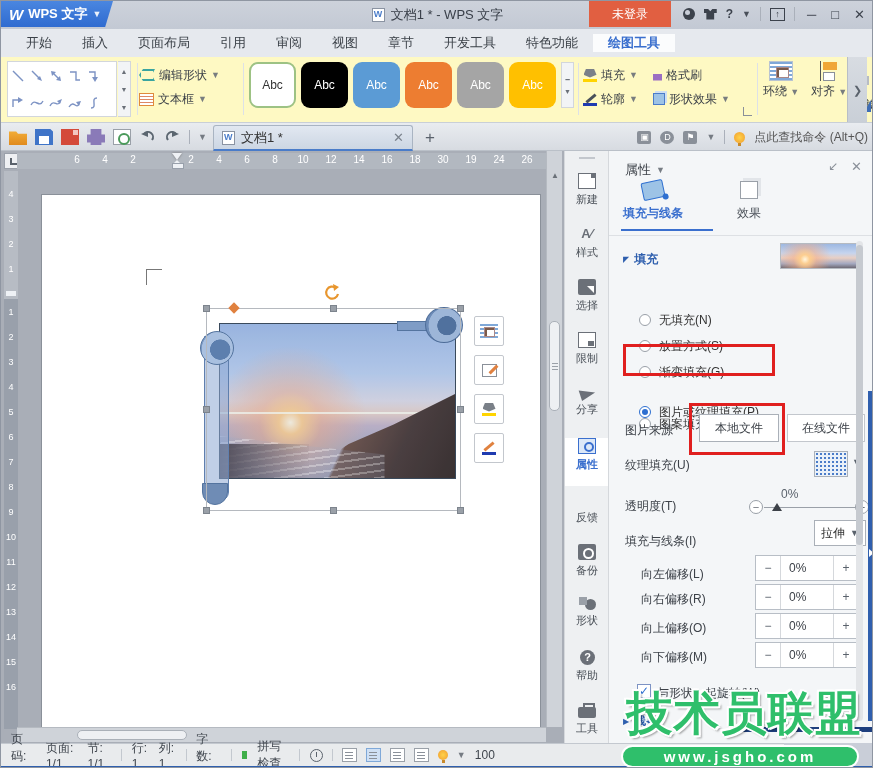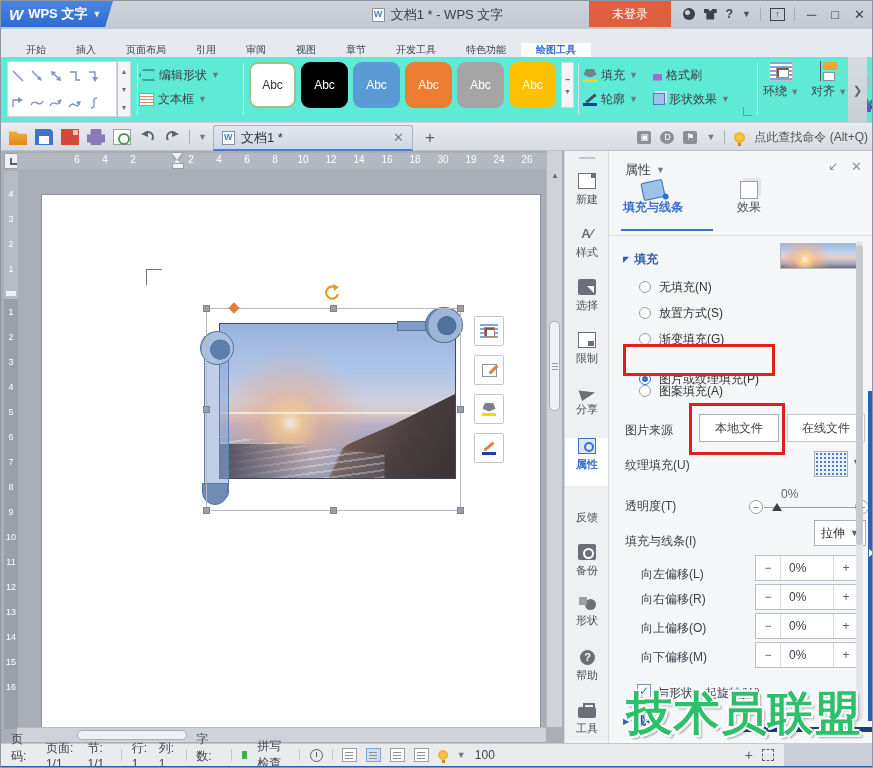--- a/index.html
+++ b/index.html
@@ -16,25 +16,25 @@
   .login-btn{position:absolute;left:588px;top:0;width:82px;height:26px;background:#e15f41;color:#fff;font-size:12px;display:flex;align-items:center;justify-content:center;cursor:pointer;}
   .tb-icons{position:absolute;right:6px;top:0;height:26px;display:flex;align-items:center;gap:9px;color:#3c424c;font-size:12px;}
   .ico-target{width:12px;height:12px;border-radius:50%;background:#3c424c;position:relative;}
   .ico-target:after{content:"";position:absolute;left:2px;top:2px;width:5px;height:5px;border-radius:50%;background:#c9ced8;}
   .ico-shirt{width:13px;height:11px;background:#3c424c;clip-path:polygon(0 0,30% 0,50% 25%,70% 0,100% 0,100% 40%,80% 40%,80% 100%,20% 100%,20% 40%,0 40%);}
   .ico-q{font-weight:bold;}
   .vsepl{width:1px;height:14px;background:#aab0ba;}
   .ico-restore{width:15px;height:13px;border:1px solid #3c424c;display:flex;align-items:center;justify-content:center;font-size:9px;}
   .winbtn{font-size:13px;line-height:1;padding:0 3px;cursor:pointer;}
   
-  .tabrow{position:absolute;left:0;top:28px;width:873px;height:28px;background:#e6e9ee;display:flex;align-items:flex-end;padding-left:10px;font-size:10px;color:#3b4148;}
+  .tabrow{position:absolute;left:0;top:28px;width:873px;height:28px;background:#e6e9ee;display:flex;align-items:center;padding-left:10px;font-size:13px;color:#3b4148;}
   .mtab{display:flex;align-items:center;padding:0 15px;cursor:pointer;white-space:nowrap;}
   .mtab.active{background:#fbfcfd;color:#3a6fce;font-weight:bold;}
   
-  .ribbon{position:absolute;left:0;top:56px;width:873px;height:66px;background:#5eead4;border-bottom:1px solid #c9cfd7;overflow:hidden;}
+  .ribbon{position:absolute;left:0;top:56px;width:873px;height:66px;background:#fef9c3;border-bottom:1px solid #c9cfd7;overflow:hidden;}
   .vsep{position:absolute;top:6px;height:52px;width:1px;background:#dde1e7;}
   .gallery{position:absolute;left:6px;top:4px;width:110px;height:56px;background:#fff;border:1px solid #d2d6dc;display:grid;grid-template-columns:repeat(5,19px);grid-template-rows:27px 27px;}
   .gcell{display:flex;align-items:center;justify-content:center;cursor:pointer;}
   .gscroll{position:absolute;left:117px;top:4px;width:13px;height:56px;border:1px solid #d2d6dc;border-left:none;background:#f2f4f6;display:flex;flex-direction:column;align-items:center;justify-content:space-around;font-size:7px;color:#6a7078;}
   .rbtn-row{display:flex;align-items:center;gap:4px;height:24px;cursor:pointer;font-size:12px;color:#3c4148;white-space:nowrap;}
   .grp-edit{position:absolute;left:138px;top:6px;}
   .ico-editshape{width:16px;height:12px;border:2px solid #3aa5a0;clip-path:polygon(0 50%,25% 0,100% 0,80% 50%,100% 100%,25% 100%);}
   .ico-textbox{width:15px;height:13px;border:1px solid #e08a3c;background:repeating-linear-gradient(#fff 0 2px,#d86 2px 3px);}
   .abc-gallery{position:absolute;left:248px;top:5px;display:flex;gap:5px;}
   .abc{width:47px;height:46px;border-radius:9px;display:flex;align-items:center;justify-content:center;font-size:12px;cursor:pointer;}
@@ -167,34 +167,34 @@
   .ic-shape{background:#6b7078;border-radius:50%;width:11px;height:11px;margin:2px 0 0 6px;}
   .ic-shape:after{content:"";position:absolute;left:-6px;top:-2px;width:8px;height:8px;background:#9aa0a8;}
   .ic-help{width:15px;height:15px;border-radius:50%;background:#6b7078;color:#fff;font-size:11px;font-weight:bold;text-align:center;line-height:15px;margin-left:1px;}
   .ic-tool{background:#6b7078;border-radius:2px;height:11px;margin-top:4px;}
   .ic-tool:after{content:"";position:absolute;left:5px;top:-4px;width:8px;height:4px;border:2px solid #6b7078;border-bottom:none;}
   
   .panel{position:absolute;left:607px;top:0;width:266px;height:592px;background:#f4f6f8;border-left:1px solid #d5d8dc;font-size:12px;color:#333;}
   .p-head{position:absolute;left:16px;top:10px;display:flex;align-items:center;gap:5px;font-size:13px;color:#3c4148;}
   .p-close{position:absolute;right:12px;top:8px;font-size:13px;color:#8a9099;cursor:pointer;}
   .p-collapse{position:absolute;right:36px;top:8px;font-size:12px;color:#8a9099;cursor:pointer;}
-  .p-tab{position:absolute;top:30px;display:flex;flex-direction:column;align-items:center;cursor:pointer;color:#4a5058;}
+  .p-tab{position:absolute;top:30px;display:flex;flex-direction:column;align-items:center;gap:6px;cursor:pointer;color:#4a5058;}
   .p-tab.active{color:#3a6fce;font-weight:bold;}
   .p-tab-underline{position:absolute;left:12px;top:78px;width:92px;height:2px;background:#3a6fce;}
   .tab-ic-fill{width:22px;height:18px;background:#9dc3e6;border:1px solid #2e6fd0;transform:rotate(-12deg);border-radius:2px;position:relative;}
   .tab-ic-fill:after{content:"";position:absolute;right:-4px;bottom:-4px;width:6px;height:6px;border-radius:50%;background:#2e6fd0;}
   .tab-ic-cube{width:18px;height:18px;border:1px solid #9aa0a8;background:#fff;box-shadow:3px -3px 0 #e2e5e9;}
   .p-sep{position:absolute;left:0;top:84px;width:266px;height:1px;background:#dde0e4;}
   .sec-head{position:absolute;left:14px;display:flex;align-items:center;gap:5px;color:#2e5fae;font-weight:bold;font-size:12px;cursor:pointer;}
   .tri{font-size:8px;color:#2e5fae;}
   .thumb{position:absolute;left:171px;top:92px;width:82px;height:26px;border:1px solid #b5bac1;overflow:hidden;
     background:
       radial-gradient(circle at 30% 64%, #fff6e0 0%, rgba(255,206,140,.95) 8%, rgba(252,172,125,.5) 20%, rgba(250,170,130,0) 45%),
       linear-gradient(to bottom,#9db8e2 0%,#c5d4ee 38%,#e8cfc4 58%,#a3a8c0 82%,#6e6a74 100%);}
-  .radio-row{position:absolute;left:30px;display:flex;align-items:center;gap:8px;cursor:pointer;height:20px;}
+  .radio-row{position:absolute;left:30px;display:flex;align-items:center;gap:8px;cursor:pointer;height:20px;margin-top:33px;}
   .rdot{width:12px;height:12px;border-radius:50%;border:1px solid #9aa0a8;background:#fff;position:relative;}
   .radio-row.sel .rdot{border-color:#2e6fd0;}
   .radio-row.sel .rdot:after{content:"";position:absolute;left:2px;top:2px;width:6px;height:6px;border-radius:50%;background:#2e6fd0;}
   .hl-box{position:absolute;border:3px solid #e01f1f;z-index:20;pointer-events:none;}
   .p-label{position:absolute;color:#3c4148;}
   .p-btn{position:absolute;height:28px;background:#fff;border:1px solid #aab0b8;display:flex;align-items:center;justify-content:center;font-size:12px;color:#3c4148;cursor:pointer;}
   .tex-swatch{position:absolute;left:205px;top:300px;width:34px;height:26px;border:1px solid #aab0b8;background-color:#eaf1f9;background-image:radial-gradient(#4a7cc9 1px,transparent 1.2px);background-size:4px 4px;cursor:pointer;}
   .tex-arrow{position:absolute;left:243px;top:306px;font-size:9px;color:#5a626c;cursor:pointer;}
   .slider-line{position:absolute;left:155px;top:356px;width:92px;height:1px;background:#9aa0a8;}
   .slider-circle{position:absolute;top:349px;width:14px;height:14px;border-radius:50%;border:1px solid #9aa0a8;background:#fff;color:#6a7078;font-size:11px;line-height:12px;text-align:center;cursor:pointer;}
@@ -766,13 +766,14 @@
       <span>100</span>
       <span style="width:232px"></span>
       <span class="zoom-plus">+</span>
       <span class="fit-ic"></span>
     </div>
   </div>
   <div class="bottom-border"></div>
 
   <div class="wm-line"></div>
   <div class="wm-title">技术员联盟</div>
+  <div class="wm-pill">www.jsgho.com</div>
 </div>
 
 </body></html>

